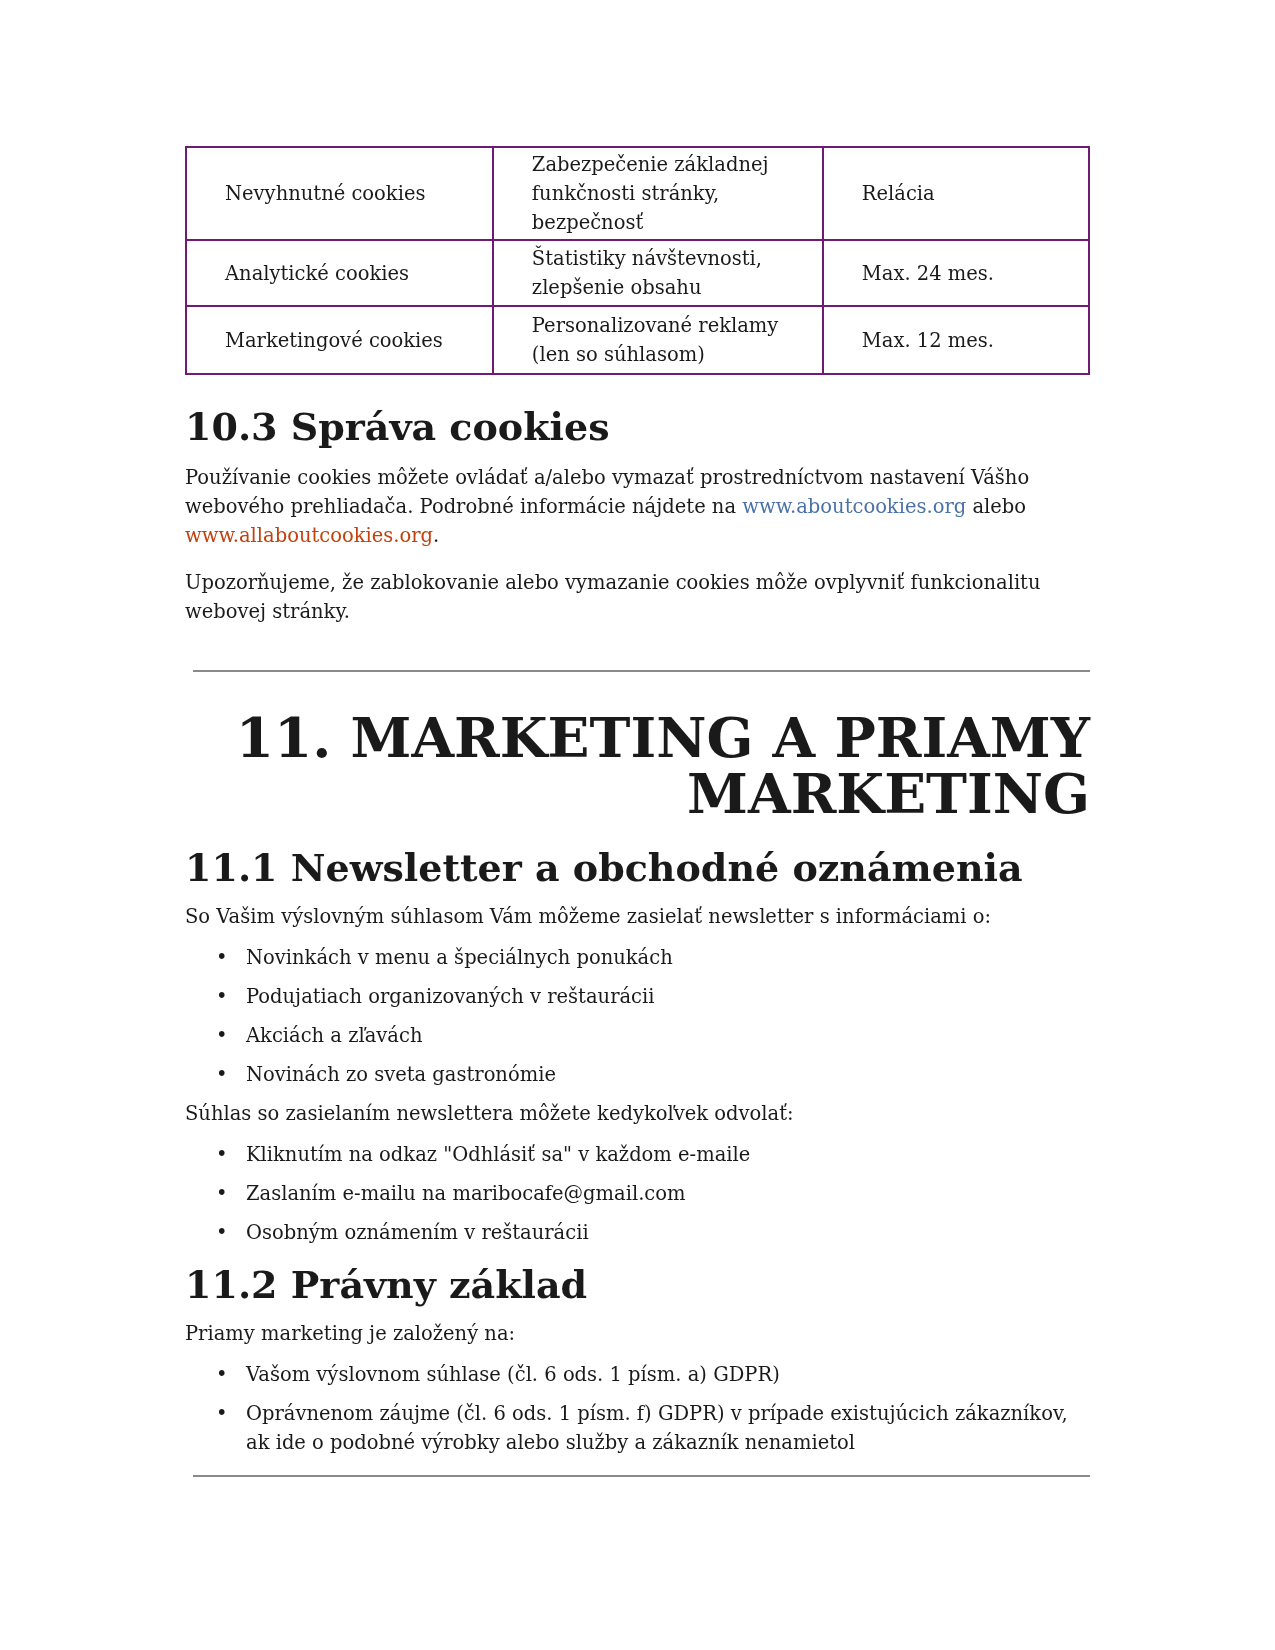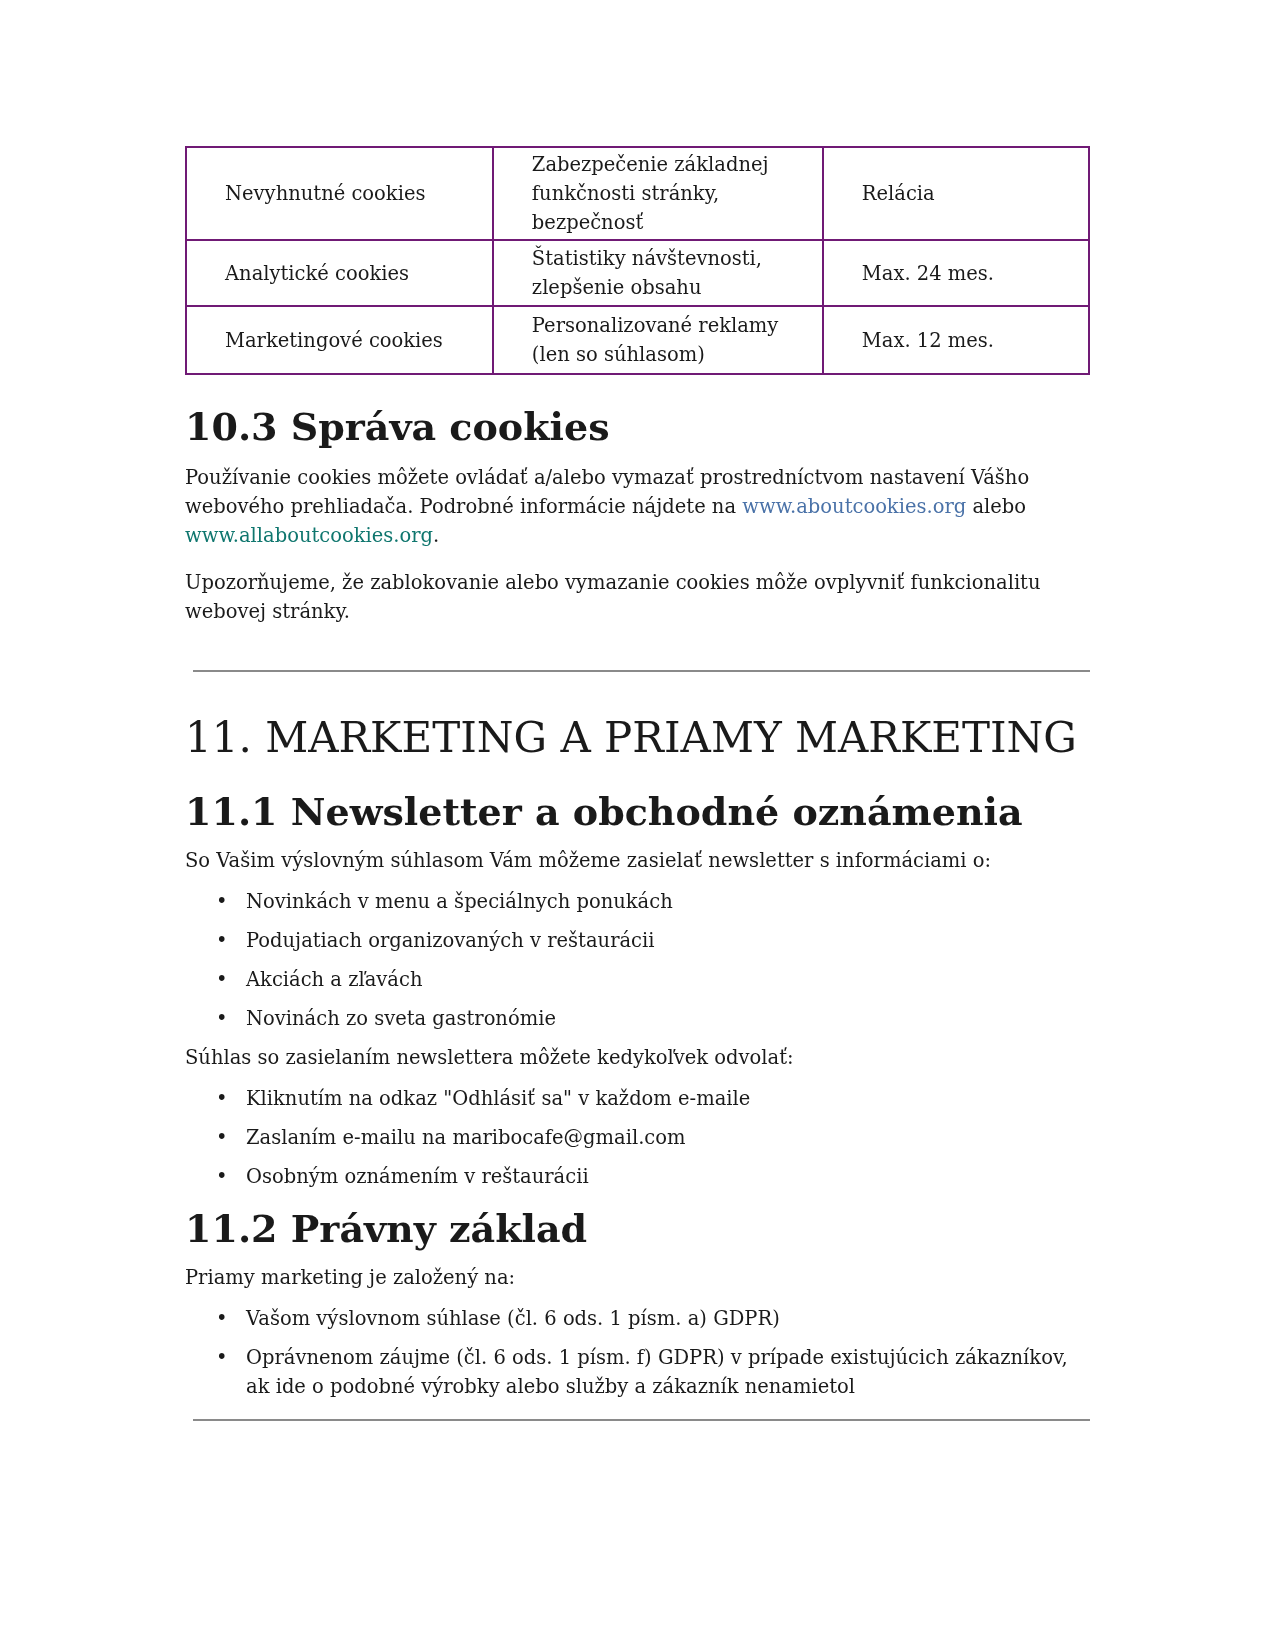--- a/index.html
+++ b/index.html
@@ -29,24 +29,25 @@
   }
   td.col-type     { width: 279px; border-radius: 15px; }
   td.col-purpose  { width: 300px; }
   td.col-duration { width: 242px; }
   tr.row-1 { height: 91px; }
   tr.row-2 { height: 66px; }
   tr.row-3 { height: 68px; }
 
   
   h1.doc-h1 {
-    font-size: 42px;
+    font-size: 55px;
     line-height: 56px;
-    font-weight: normal;
+    font-weight: bold;
     margin: 38px 0 0 0;
+    text-align: right;
   }
   h2.doc-h2 {
     font-size: 38px;
     line-height: 40px;
     font-weight: bold;
   }
   #h-103 { margin: 32px 0 16px 0; }
   #h-111 { margin: 26px 0 14px 0; }
   #h-112 { margin: 18px 0 14px 0; }
 
@@ -100,21 +101,21 @@
         <td class="col-type">Marketingové cookies</td>
         <td class="col-purpose">Personalizované reklamy (len so súhlasom)</td>
         <td class="col-duration">Max. 12 mes.</td>
       </tr>
     </tbody>
   </table>
 
   <h2 class="doc-h2" id="h-103">10.3 Správa cookies</h2>
 
   <p>
-    <span>Používanie cookies môžete ovládať a/alebo vymazať prostredníctvom nastavení Vášho webového prehliadača. Podrobné informácie nájdete na </span><a class="doc-link" style="color:#4a72a8">www.aboutcookies.org</a><span> alebo </span><a class="doc-link" style="color:#0f766e">www.allaboutcookies.org</a><span>.</span>
+    <span>Používanie cookies môžete ovládať a/alebo vymazať prostredníctvom nastavení Vášho webového prehliadača. Podrobné informácie nájdete na </span><a class="doc-link" style="color:#4a72a8">www.aboutcookies.org</a><span> alebo </span><a class="doc-link" style="color:#c2410c">www.allaboutcookies.org</a><span>.</span>
   </p>
 
   <p>Upozorňujeme, že zablokovanie alebo vymazanie cookies môže ovplyvniť funkcionalitu webovej stránky.</p>
 
   <hr class="rule">
 
   <h1 class="doc-h1">11. MARKETING A PRIAMY MARKETING</h1>
 
   <h2 class="doc-h2" id="h-111">11.1 Newsletter a obchodné oznámenia</h2>
 

